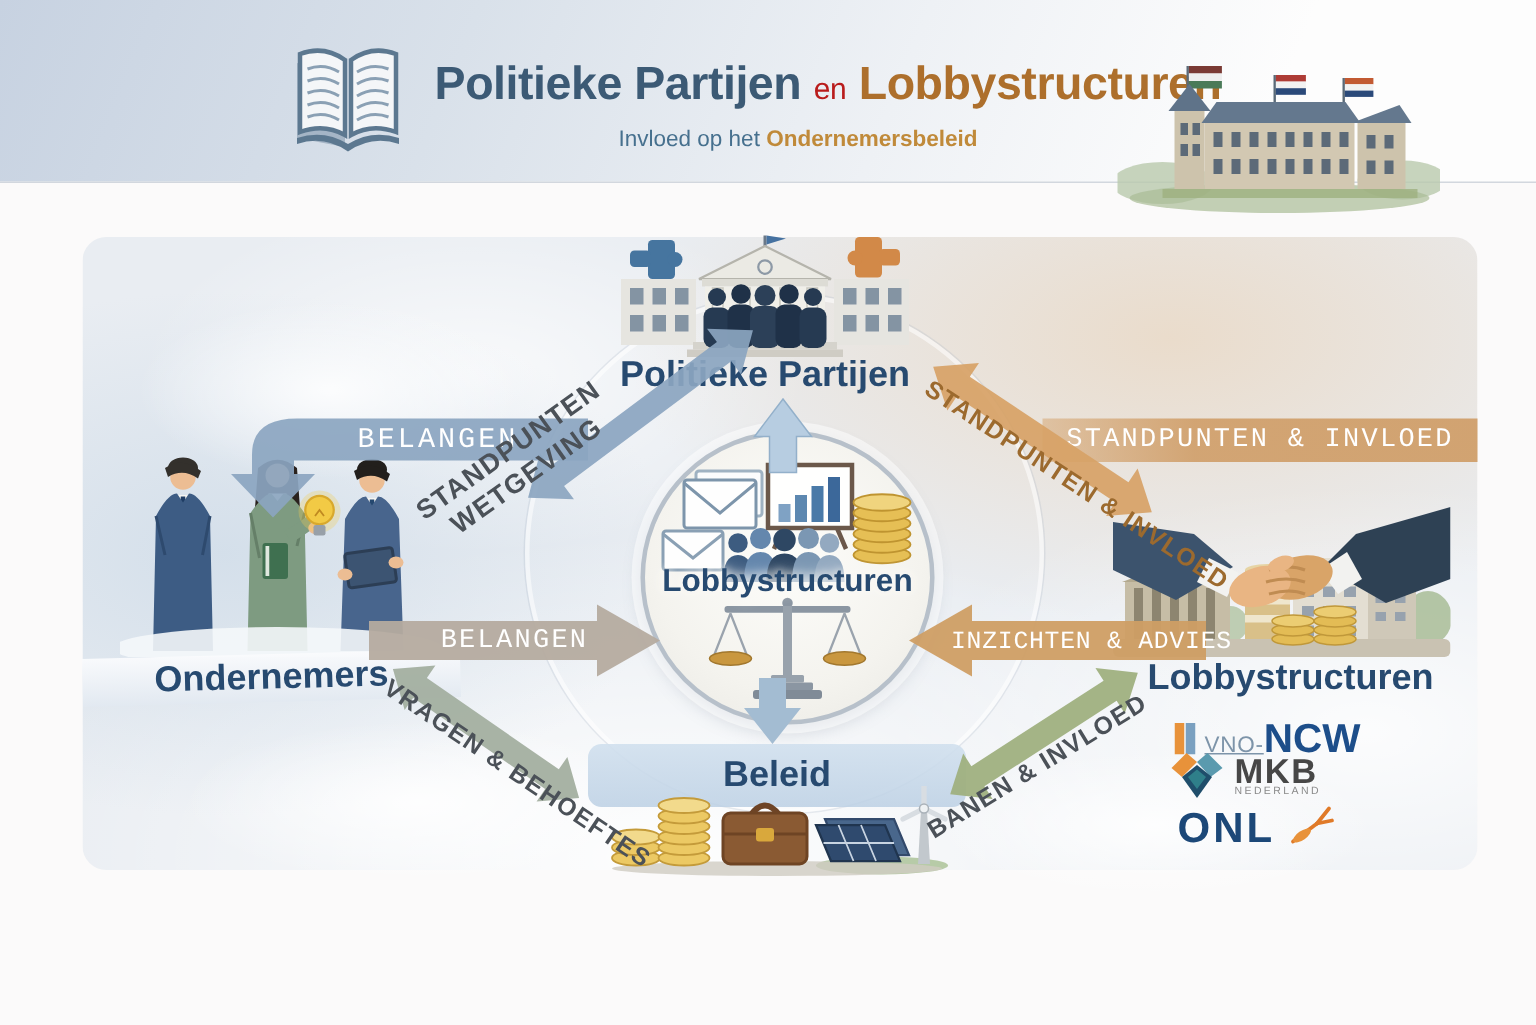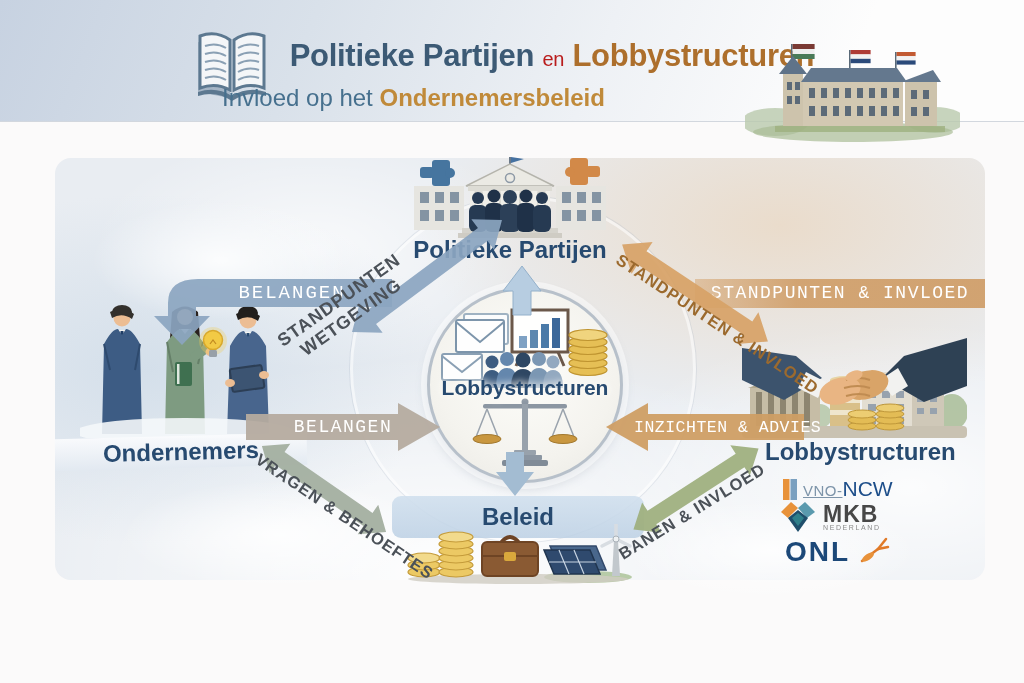--- a/index.html
+++ b/index.html
@@ -8,22 +8,22 @@
   .abs{position:absolute;}
   
   .header{left:0;top:0;width:1024px;height:121px;
     background:linear-gradient(112deg,#c7d2e1 0%,#d9e1ea 30%,#eef1f5 58%,#fdfdfd 82%);
     border-bottom:1px solid #d2d7de;}
   .title-line{left:242px;top:38px;width:620px;text-align:center;white-space:nowrap;
     font-size:31px;font-weight:bold;letter-spacing:-.3px;}
   .title-part1{color:#3c5a75;}
   .title-conj{color:#b91c1c;font-weight:normal;font-size:20px;}
   .title-part2{color:#ad6f2c;}
-  .subtitle-line{left:222px;top:84px;width:620px;text-align:left;white-space:nowrap;
-    font-size:24px;font-weight:bold;}
+  .subtitle-line{left:222px;top:84px;width:620px;text-align:center;white-space:nowrap;
+    font-size:15px;font-weight:bold;}
   .subtitle-part1{color:#46708e;font-weight:normal;}
   .subtitle-part2{color:#c08a3a;}
   
   .panel{left:55px;top:158px;width:930px;height:422px;border-radius:16px;background-color:#e9edf2;
     background-image:
       radial-gradient(ellipse 520px 270px at 78% 16%,rgba(235,196,150,.42),rgba(235,196,150,0) 70%),
       radial-gradient(ellipse 430px 250px at 10% 50%,rgba(198,214,229,.6),rgba(198,214,229,0) 70%),
       radial-gradient(ellipse 620px 300px at 42% 98%,rgba(255,255,255,.95),rgba(255,255,255,0) 72%),
       radial-gradient(ellipse 320px 170px at 28% 22%,rgba(255,255,255,.7),rgba(255,255,255,0) 70%),
       radial-gradient(ellipse 420px 220px at 92% 78%,rgba(255,255,255,.85),rgba(255,255,255,0) 75%);}
@@ -45,21 +45,21 @@
     line-height:42px;font-size:24px;}
   
   .atext{color:#ffffff;text-align:center;white-space:nowrap;font-family:Liberation Mono, monospace;}
   .dtext{color:#4b5158;text-align:center;white-space:nowrap;font-weight:bold;letter-spacing:1px;}
   .orange-band{left:695px;top:279px;width:290px;height:29px;line-height:29px;
     background:linear-gradient(90deg,rgba(209,154,94,.45),rgba(205,151,93,.82) 35%,rgba(205,151,93,.85));
     font-size:18px;letter-spacing:1.5px;}
   
   .logo-row{display:flex;align-items:center;gap:6px;}
   .vno1{color:#7d94a9;font-size:15px;letter-spacing:.5px;text-decoration:underline;}
-  .vno2{color:#1d4e8a;font-size:21px;font-weight:normal;}
+  .vno2{color:#1d4e8a;font-size:27px;font-weight:bold;}
   .mkb-name{color:#474747;font-size:23px;font-weight:bold;line-height:20px;letter-spacing:1px;}
   .mkb-sub{color:#8a8a8a;font-size:7px;letter-spacing:1.6px;}
   .onl-name{color:#1c4878;font-size:28px;font-weight:bold;letter-spacing:2px;}
 </style>
 </head>
 <body>
 
 <div class="canvas">
 
   <div class="abs header"></div>

